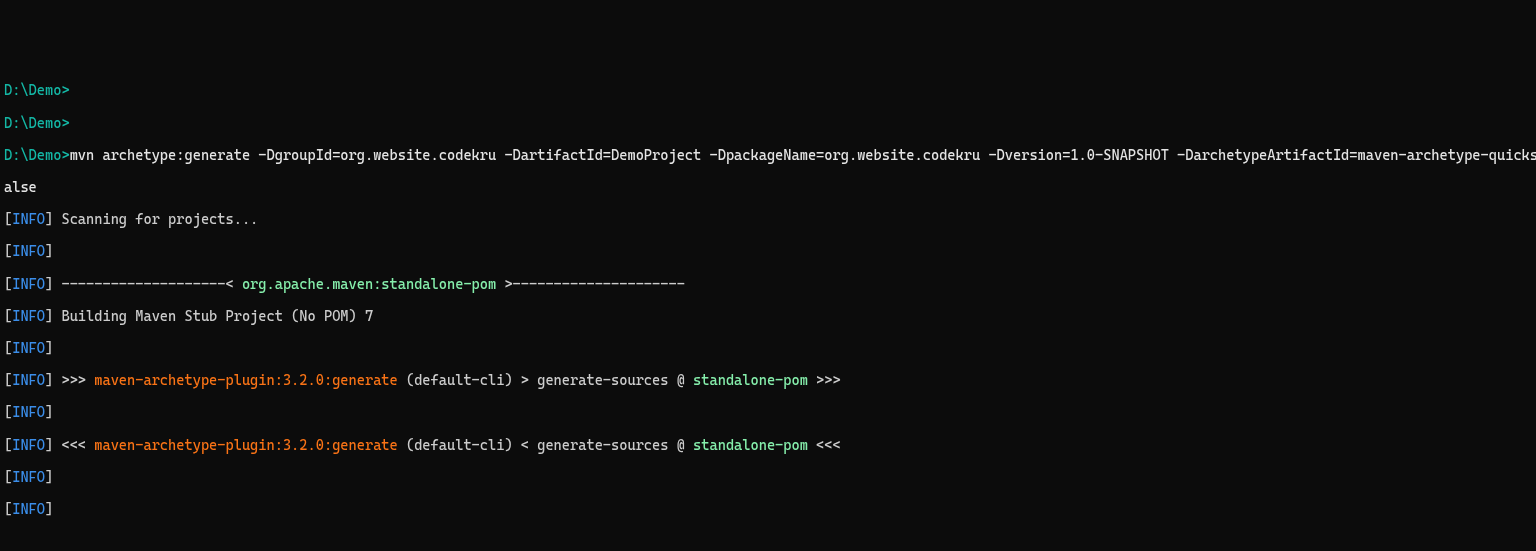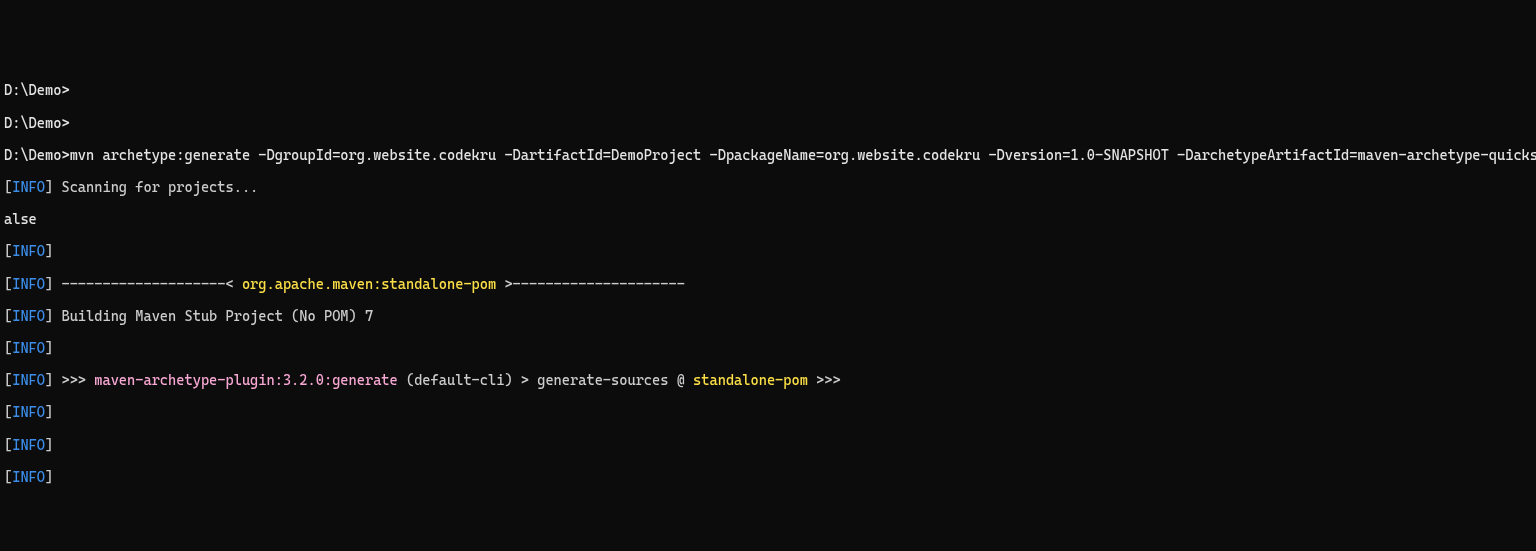--- a/index.html
+++ b/index.html
@@ -9,44 +9,45 @@
       font-family: 'Cascadia Mono', 'Consolas', monospace;
       font-size: 14px;
       line-height: 1.15;
       padding: 2px 4px;
       white-space: pre;
       overflow: hidden;
       width: 1536px;
       height: 551px;
     }
     .line { white-space: pre; }
-    .prompt { color: #e5e5e5; }
+    .prompt { color: #14b8a6; }
     .bracket { color: #cccccc; }
     .info { color: #3b8eea; }
-    .cyan { color: #fde047; margin-top: 20px; }
-    .green { color: #f9a8d4; }
+    .cyan { color: #86efac; margin-top: 20px; }
+    .green { color: #f97316; }
     .white { color: #e5e5e5; }
   </style>
 </head>
 <body>
 
 
 
 <div>
 <div class="line"><span class="prompt">D:\Demo&gt;</span></div>
 <div class="line"><span class="prompt">D:\Demo&gt;</span></div>
 <div class="line"><span class="prompt">D:\Demo&gt;</span><span class="white">mvn archetype:generate -DgroupId=org.website.codekru -DartifactId=DemoProject -DpackageName=org.website.codekru -Dversion=1.0-SNAPSHOT -DarchetypeArtifactId=maven-archetype-quickstart -DinteractiveMode=f</span></div>
+<div class="line"><span class="white">alse</span></div>
 <div class="line"><span class="bracket">[</span><span class="info">INFO</span><span class="bracket">] </span><span>Scanning for projects...</span></div>
-<div class="line"><span class="white">alse</span></div>
 <div class="line"><span class="bracket">[</span><span class="info">INFO</span><span class="bracket">]</span></div>
 <div class="line"><span class="bracket">[</span><span class="info">INFO</span><span class="bracket">] </span><span>--------------------&lt; </span><span class="cyan">org.apache.maven:standalone-pom</span><span> &gt;---------------------</span></div>
 <div class="line"><span class="bracket">[</span><span class="info">INFO</span><span class="bracket">] </span><span>Building Maven Stub Project (No POM) 7</span></div>
 <div class="line"><span class="bracket">[</span><span class="info">INFO</span><span class="bracket">]</span></div>
 <div class="line"><span class="bracket">[</span><span class="info">INFO</span><span class="bracket">] </span><span>&gt;&gt;&gt; </span><span class="green">maven-archetype-plugin:3.2.0:generate</span><span> (default-cli) &gt; generate-sources @ </span><span class="cyan">standalone-pom</span><span> &gt;&gt;&gt;</span></div>
 <div class="line"><span class="bracket">[</span><span class="info">INFO</span><span class="bracket">]</span></div>
+<div class="line"><span class="bracket">[</span><span class="info">INFO</span><span class="bracket">] </span><span>&lt;&lt;&lt; </span><span class="green">maven-archetype-plugin:3.2.0:generate</span><span> (default-cli) &lt; generate-sources @ </span><span class="cyan">standalone-pom</span><span> &lt;&lt;&lt;</span></div>
 <div class="line"><span class="bracket">[</span><span class="info">INFO</span><span class="bracket">]</span></div>
 <div class="line"><span class="bracket">[</span><span class="info">INFO</span><span class="bracket">]</span></div>
 
 
 
 
 
 
 
 

